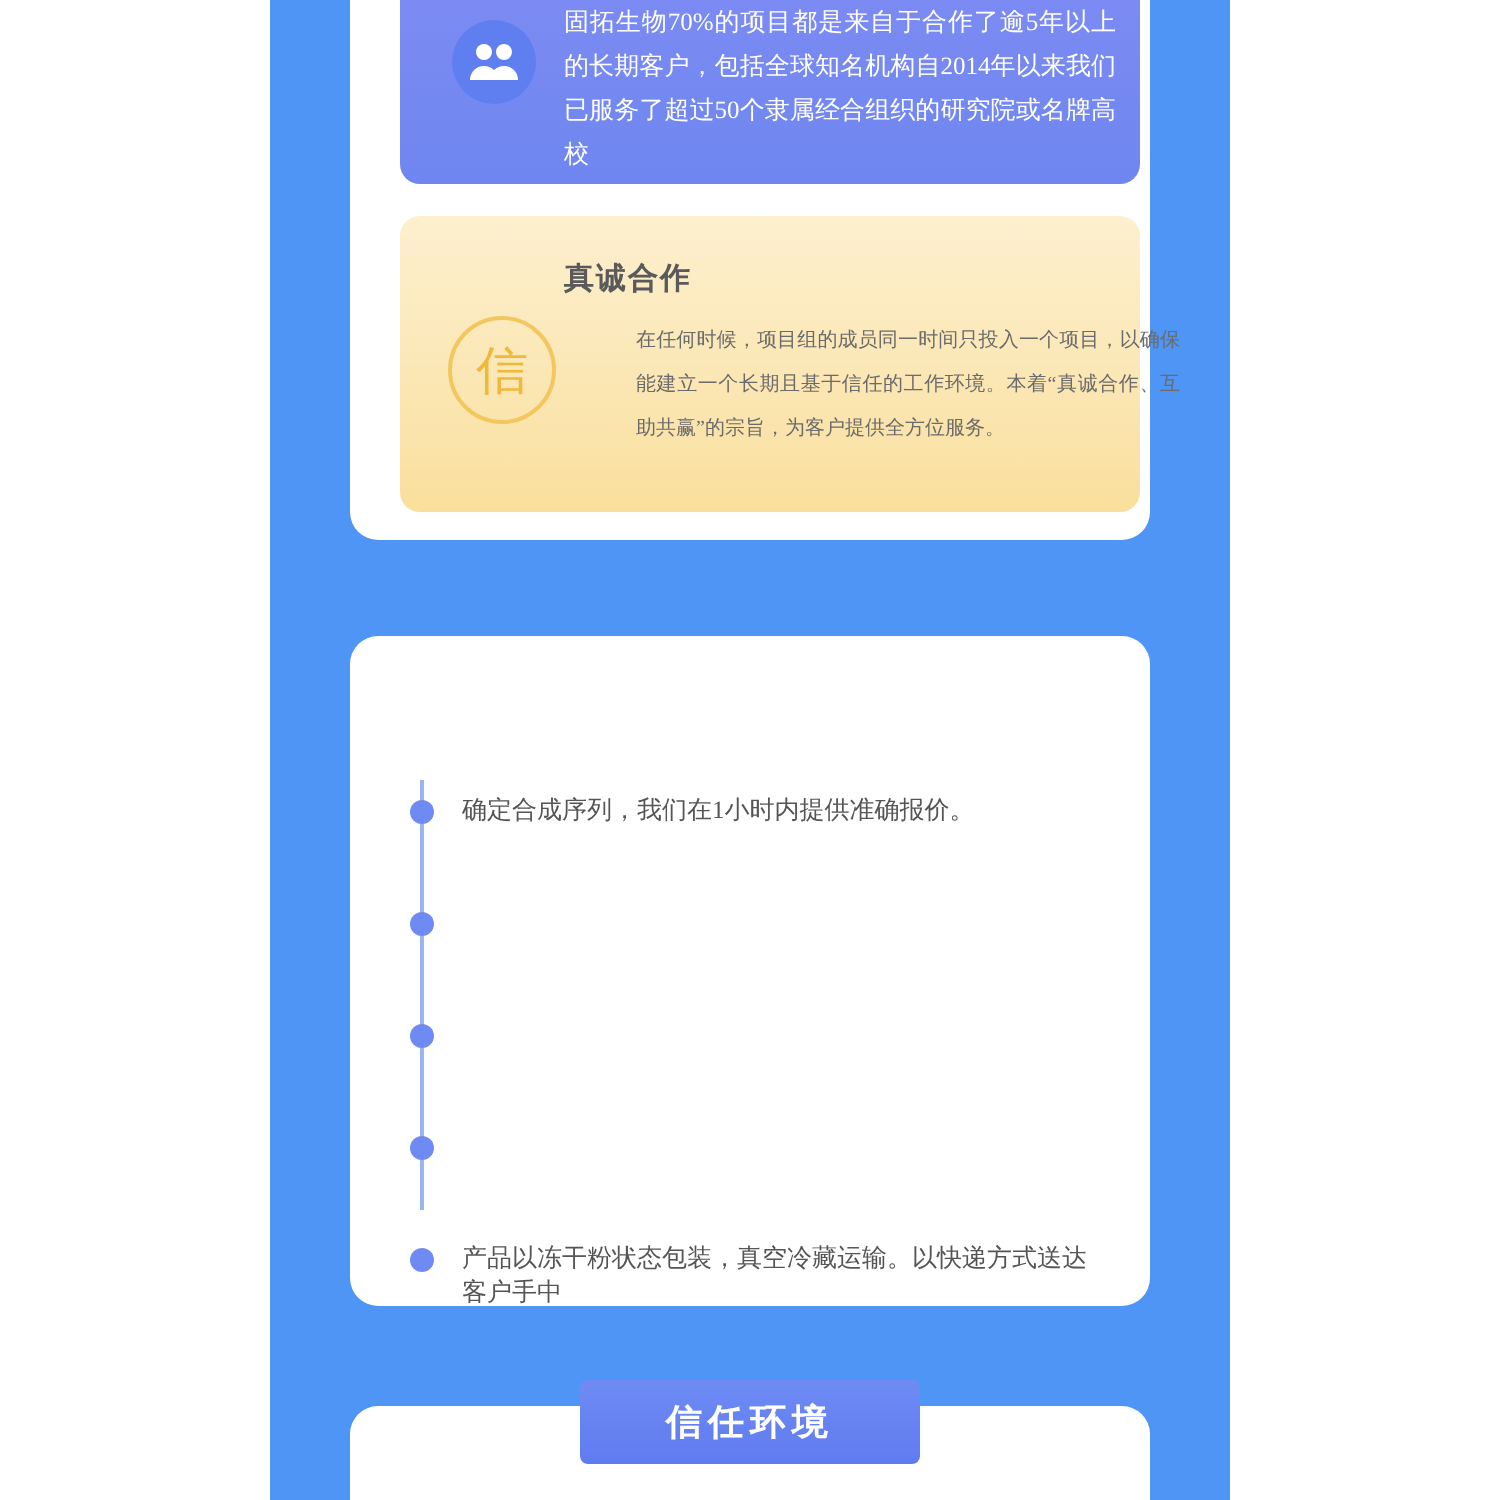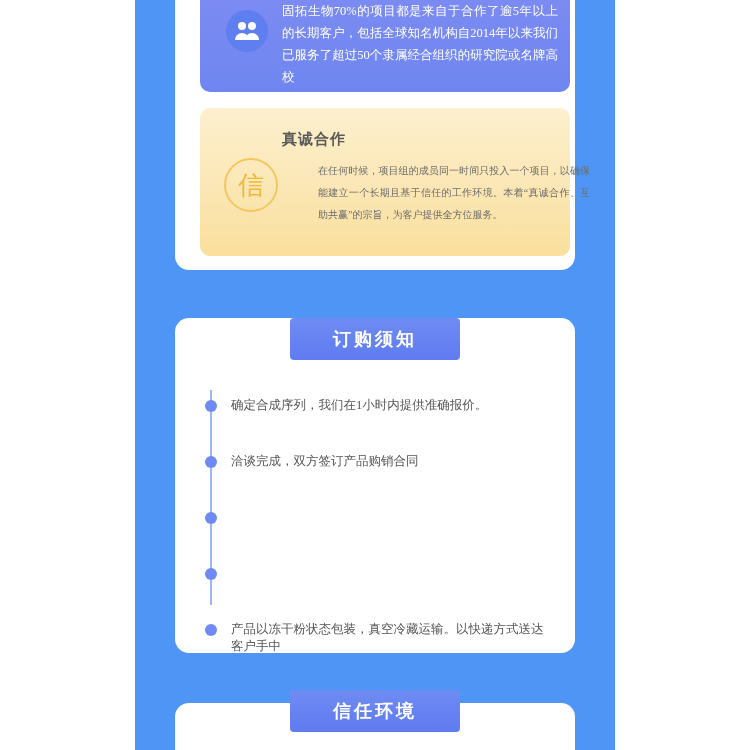--- a/index.html
+++ b/index.html
@@ -230,31 +230,29 @@
     <div class="ptext">固拓生物70%的项目都是来自于合作了逾5年以上的长期客户，包括全球知名机构自2014年以来我们已服务了超过50个隶属经合组织的研究院或名牌高校</div>
   </div>
 
   <div class="panel-yellow">
     <div class="yellow-circle">信</div>
     <div class="ytitle">真诚合作</div>
     <div class="ytext">在任何时候，项目组的成员同一时间只投入一个项目，以确保能建立一个长期且基于信任的工作环境。本着“真诚合作、互助共赢”的宗旨，为客户提供全方位服务。</div>
   </div>
 
   <div class="card-notes"></div>
-  <div class="ribbon ribbon-notes">订购须知</div>
   <div class="timeline"></div>
 
   <div class="notes-list">
     <div class="note-item">
       <span class="note-dot"></span>
       <span>确定合成序列，我们在1小时内提供准确报价。</span>
     </div>
     <div class="note-item">
       <span class="note-dot"></span>
-      <span>洽谈完成，双方签订产品购销合同</span>
     </div>
     <div class="note-item">
       <span class="note-dot"></span>
     </div>
     <div class="note-item">
       <span class="note-dot"></span>
     </div>
     <div class="note-item">
       <span class="note-dot"></span>
       <span>产品以冻干粉状态包装，真空冷藏运输。以快递方式送达客户手中</span>

